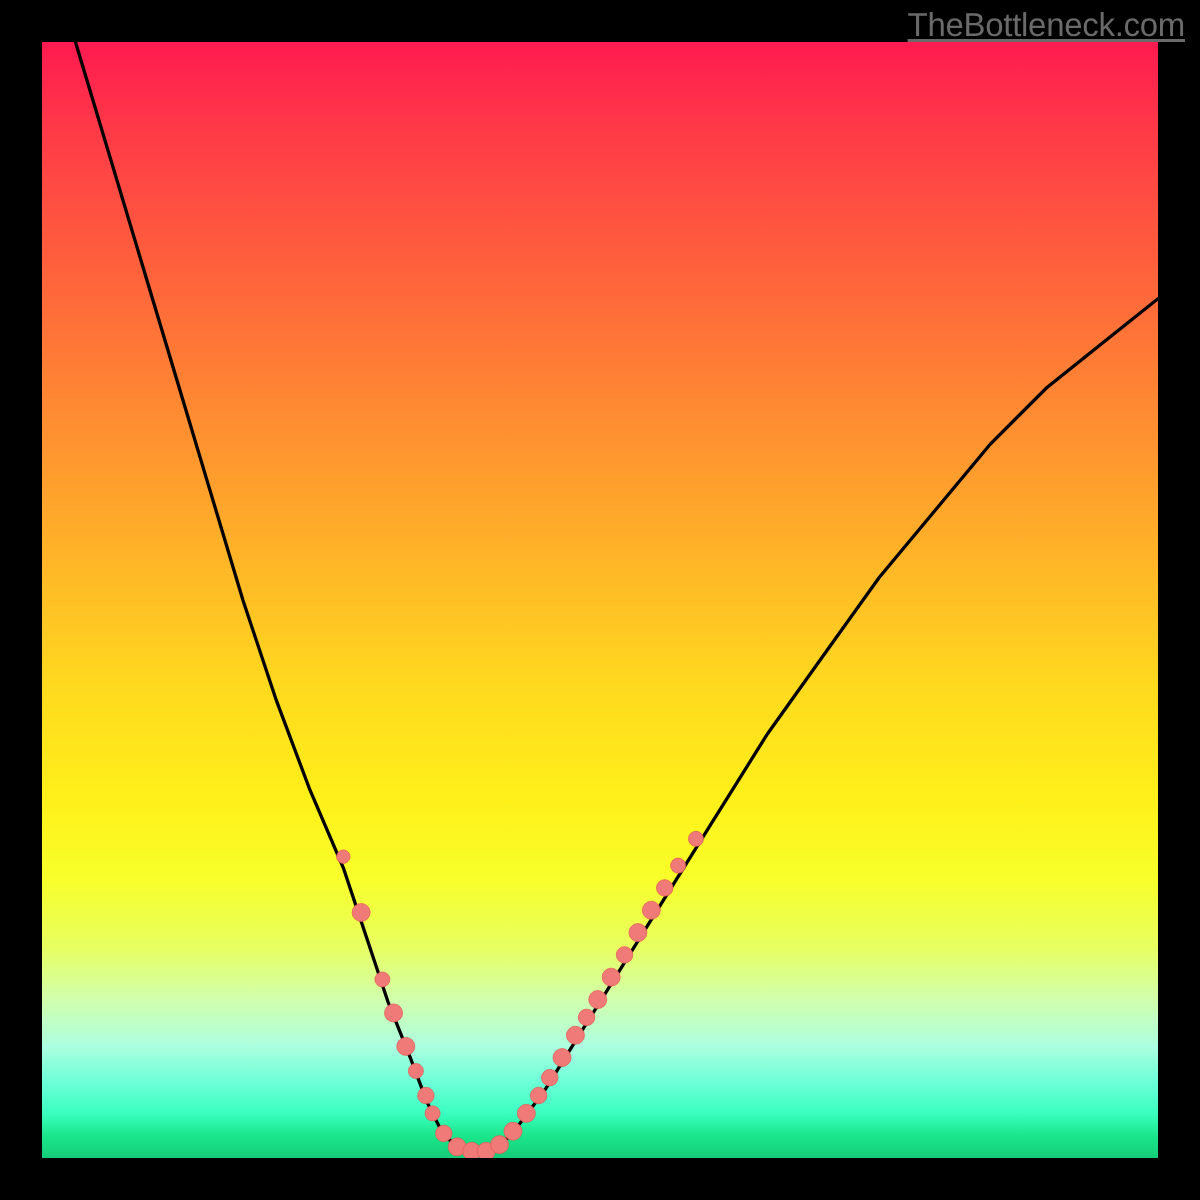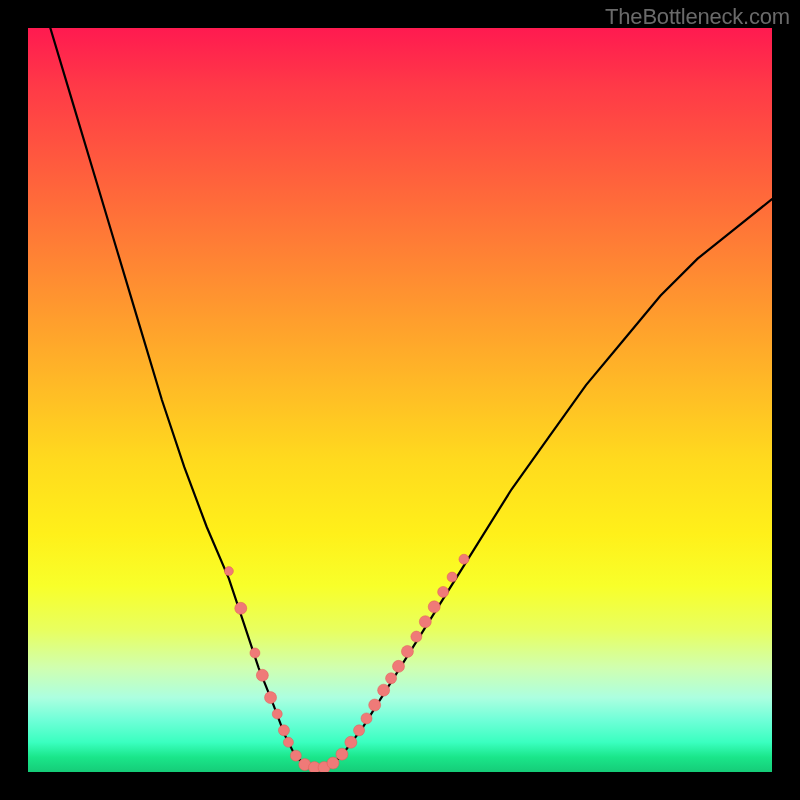--- a/index.html
+++ b/index.html
@@ -50,20 +50,21 @@
   }
   .watermark {
     position: absolute;
     top: 4px;
     right: 10px;
     color: #6a6a6a;
     font-size: 22px;
     font-weight: 500;
     letter-spacing: -0.2px;
     user-select: none;
+    text-decoration: underline;
   }
   svg.overlay {
     position: absolute;
     top: 0; left: 0;
     width: 744px;
     height: 744px;
   }
 </style>
 </head>
 <body>

